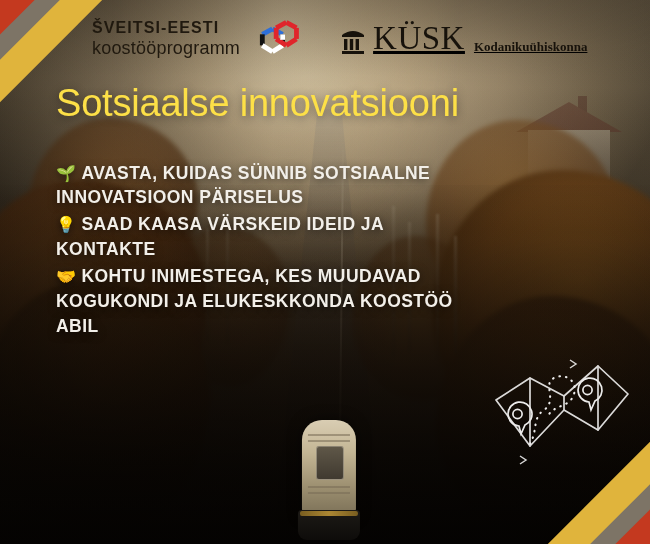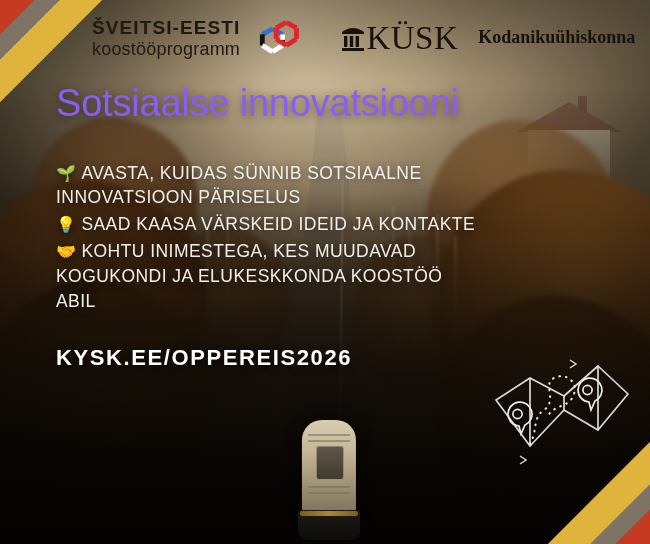--- a/index.html
+++ b/index.html
@@ -248,65 +248,67 @@
     padding-left: 92px;
     box-sizing: border-box;
   }
   .logo-swiss {
     display: flex;
     flex-direction: column;
     line-height: 1.0;
     color: #20190f;
   }
   .logo-swiss-top {
-    font-size: 19px;
+    font-size: 16px;
     font-weight: 700;
     letter-spacing: 1.1px;
   }
   .logo-swiss-sub {
     font-size: 18px;
     font-weight: 400;
     letter-spacing: 0.2px;
     margin-top: 3px;
   }
   .hex-mark { width: 48px; height: 48px; flex: 0 0 auto; }
 
   .logo-kysk {
     display: flex;
-    align-items: center;
+    align-items: flex-end;
+    gap: 7px;
     margin-left: 24px;
+    text-decoration: underline;
   }
   .kysk-icon { width: 26px; height: 28px; flex: 0 0 auto; }
   .kysk-word {
     font-family: "Liberation Serif", serif;
     font-size: 33px;
     font-weight: 400;
     letter-spacing: 0.5px;
     color: #17120b;
     line-height: 1;
   }
   .kysk-tag {
     font-family: "Liberation Serif", serif;
-    font-size: 18px;
+    font-size: 13px;
     font-weight: 700;
     line-height: 1.18;
     color: #17120b;
-    margin-left: 20px;
+    margin-left: 2px;
   }
 
   
   .content {
     position: absolute;
     left: 56px;
     top: 82px;
     right: 40px;
     z-index: 7;
   }
   .headline {
-    color: #8b5cf6;
+    color: #fde047;
     font-size: 38px;
     font-weight: 400;
     line-height: 1.12;
     letter-spacing: -0.2px;
     text-shadow: 0 2px 10px rgba(0,0,0,0.45);
     margin: 0;
   }
   .date {
     color: #ffffff;
     font-size: 37px;
@@ -319,21 +321,21 @@
 
   .bullets {
     list-style: none;
     margin: 36px 0 0 0;
     padding: 0;
     max-width: 430px;
   }
   .bullet {
     color: #f2efe9;
     font-size: 17.5px;
-    font-weight: 400;
+    font-weight: 700;
     letter-spacing: 0.45px;
     line-height: 1.42;
     text-transform: uppercase;
     text-shadow: 0 2px 8px rgba(0,0,0,0.60);
     margin-bottom: 2px;
   }
   .bullet-emoji {
     font-size: 16px;
     margin-right: 5px;
   }
@@ -516,17 +518,16 @@
       </li>
       <li class="bullet">
         <span class="bullet-emoji">💡</span><span>SAAD KAASA VÄRSKEID IDEID JA KONTAKTE</span>
       </li>
       <li class="bullet">
         <span class="bullet-emoji">🤝</span><span>KOHTU INIMESTEGA, KES MUUDAVAD KOGUKONDI JA ELUKESKKONDA KOOSTÖÖ ABIL</span>
       </li>
     </ul>
 
     <div class="cta">
-      <div class="cta-line">KYSK.EE/OPPEREIS2026</div>
     </div>
   </div>
 
 </div>
 
 </body></html>

